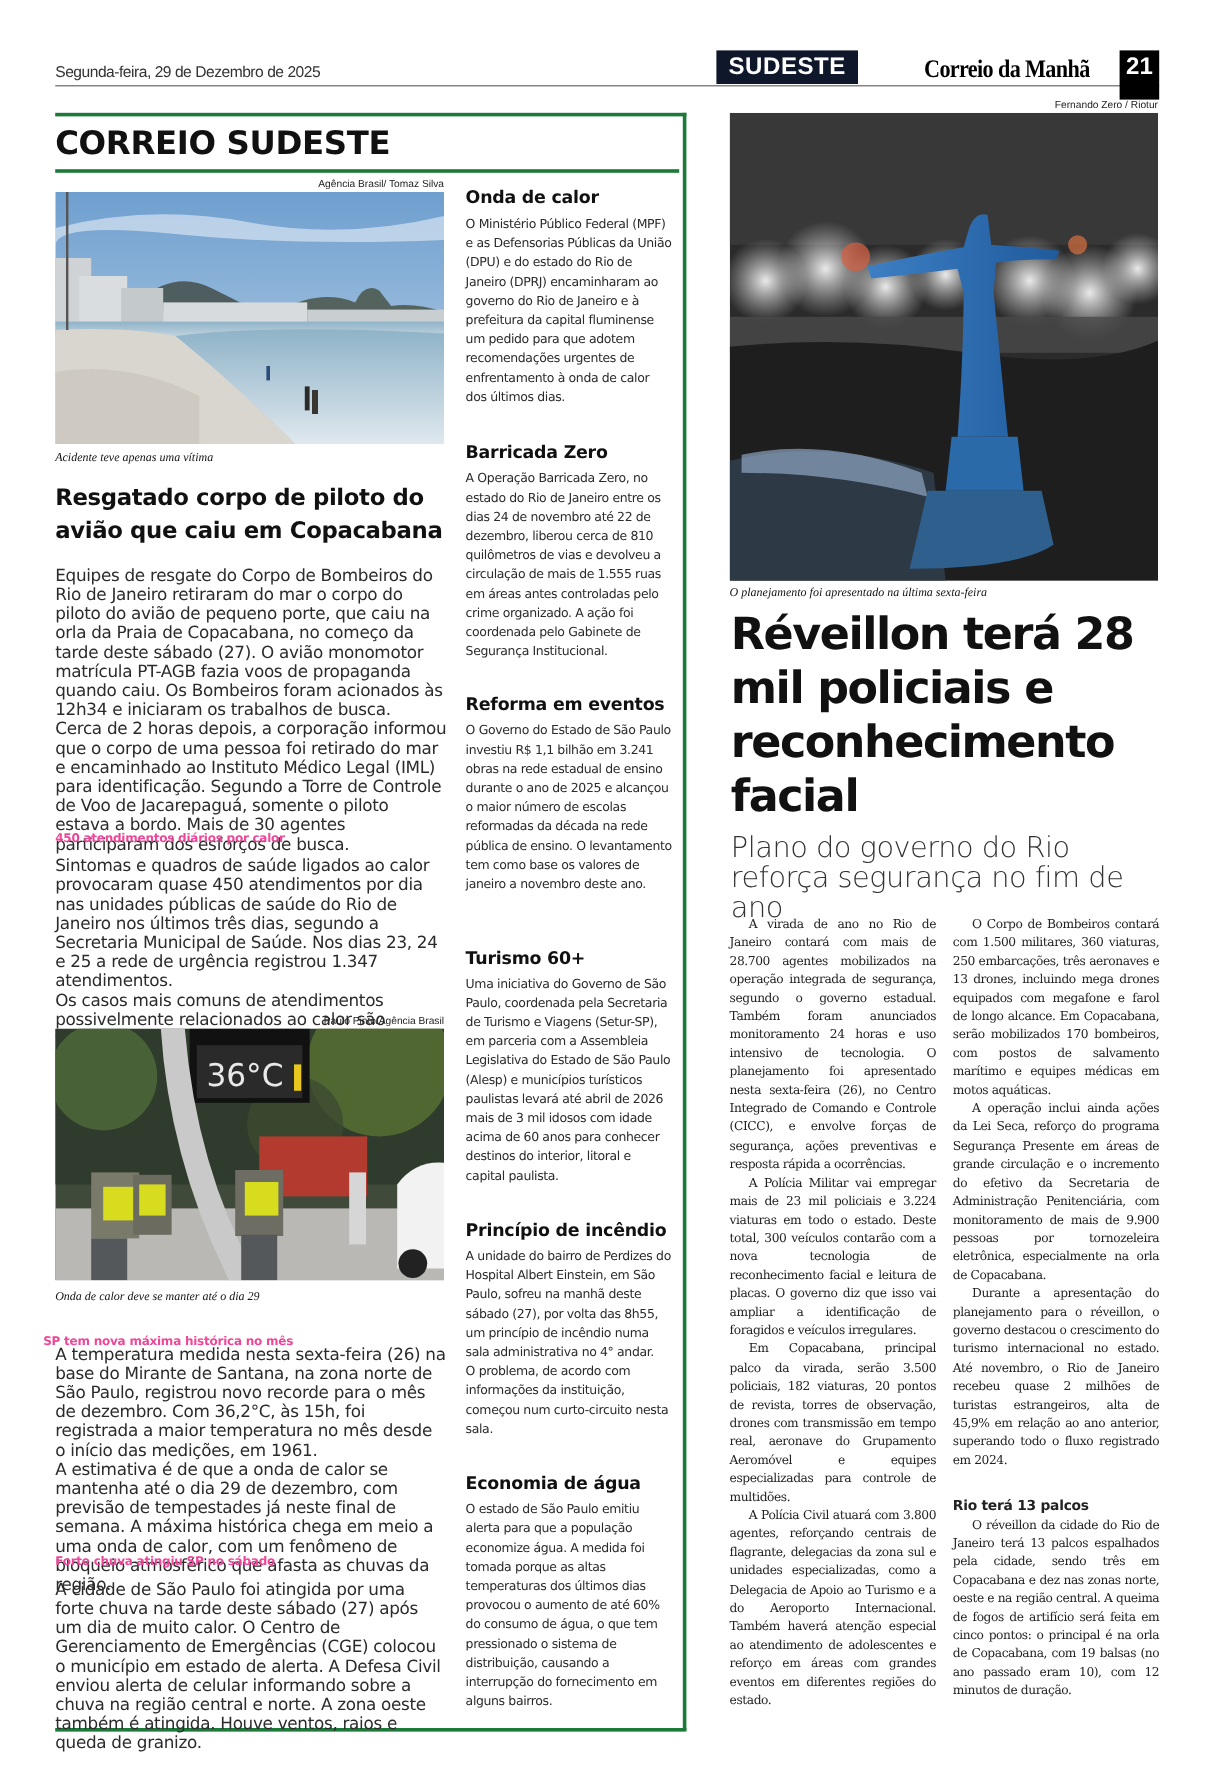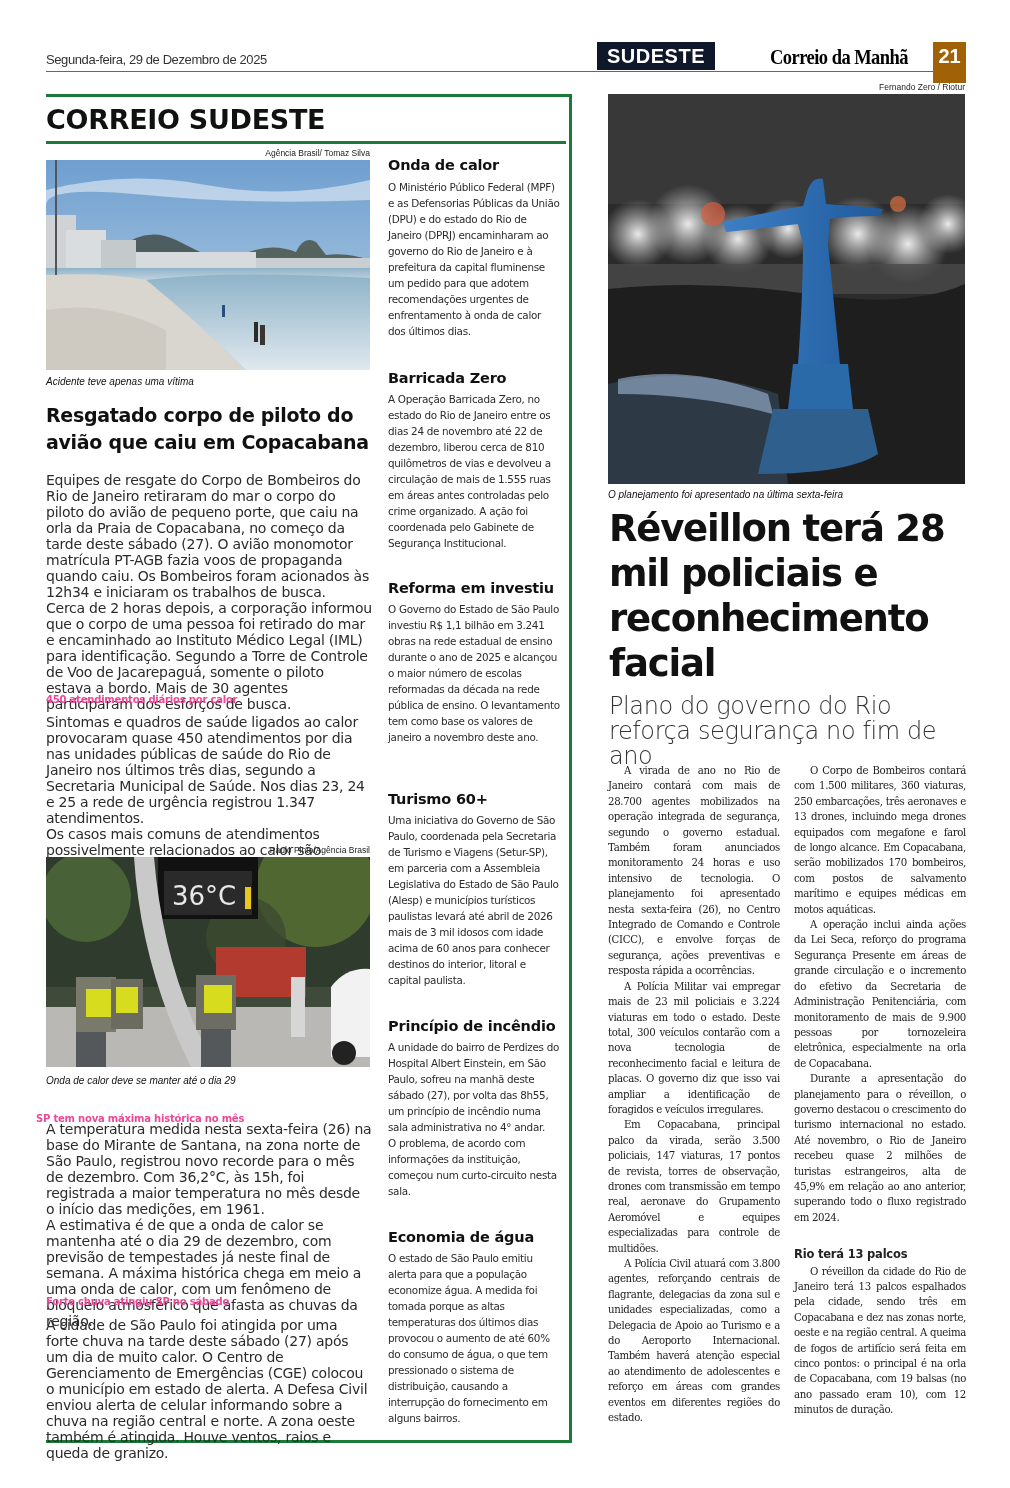--- a/index.html
+++ b/index.html
@@ -4,30 +4,30 @@
 <style>
   * { box-sizing: border-box; margin: 0; padding: 0; }
   html, body { width: 1010px; height: 1488px; background: #ffffff; overflow: hidden; }
   body { position: relative; font-family: "DejaVu Sans", sans-serif; color: #1a1a1a; }
 
   
   .masthead { position: absolute; left: 46px; top: 40px; width: 920px; height: 32px; border-bottom: 1.5px solid #666; }
   .date { position: absolute; left: 0; top: 12px; font-family: "Liberation Sans", sans-serif; font-size: 13px; letter-spacing: -0.4px; color: #333; }
   .section-tag { position: absolute; left: 551px; top: 2px; width: 118px; height: 28px; background: #0f172a; color: #fff; font-family: "Liberation Sans", sans-serif; font-weight: bold; font-size: 20px; text-align: center; line-height: 28px; letter-spacing: 0.5px; }
   .paper-name { position: absolute; left: 724px; top: 5px; font-family: "Liberation Serif", serif; font-weight: bold; font-size: 21px; letter-spacing: -0.6px; color: #000; transform: scaleX(0.88); transform-origin: left; }
-  .page-number { position: absolute; left: 887px; top: 2px; width: 33px; height: 41px; background: #a16207; color: #fff; font-family: "Liberation Sans", sans-serif; font-weight: bold; font-size: 20px; text-align: center; line-height: 28px; }
+  .page-number { position: absolute; left: 887px; top: 2px; width: 33px; height: 41px; background: #000000; color: #fff; font-family: "Liberation Sans", sans-serif; font-weight: bold; font-size: 20px; text-align: center; line-height: 28px; }
 
   
   .green-box { position: absolute; left: 46px; top: 94px; width: 526px; height: 1348px; border-top: 3px solid #1b7a37; border-right: 3px solid #1b7a37; }
   .green-box-bottom { position: absolute; left: 46px; top: 1440px; width: 526px; height: 3px; background: #1b7a37; }
   .box-title { position: absolute; left: 46px; top: 104px; font-family: "DejaVu Sans", sans-serif; font-weight: bold; font-size: 27px; letter-spacing: -0.3px; color: #111; }
   .box-title-rule { position: absolute; left: 46px; top: 141px; width: 520px; height: 3px; background: #1b7a37; }
 
   .credit { position: absolute; font-family: "Liberation Sans", sans-serif; font-size: 8.5px; color: #222; text-align: right; }
-  .caption { position: absolute; font-family: Liberation Sans, sans-serif; font-style: italic; font-size: 10px; color: #111; }
+  .caption { position: absolute; font-family: Liberation Serif, serif; font-style: italic; font-size: 10px; color: #111; }
 
   .photo { position: absolute; overflow: hidden; }
 
   .headline-l { position: absolute; font-family: "DejaVu Sans", sans-serif; font-size: 19px; line-height: 27px; color: #111; letter-spacing: -0.3px; }
   .subhead { position: absolute; font-family: "DejaVu Sans", sans-serif; font-weight: 600; font-size: 10px; color: #ec4899; letter-spacing: -0.2px; white-space: nowrap; }
   .body-sans { position: absolute; font-family: "DejaVu Sans", sans-serif; font-size: 14px; line-height: 16px; color: #2b2b2b; letter-spacing: -0.25px; }
   .body-sans p { white-space: pre-line; }
 
   .brief-title { position: absolute; font-family: "DejaVu Sans", sans-serif; font-weight: 600; font-size: 14.5px; color: #111; white-space: nowrap; letter-spacing: -0.2px; }
   .brief-body { position: absolute; font-family: "DejaVu Sans", sans-serif; font-size: 10.4px; line-height: 16px; color: #2b2b2b; letter-spacing: -0.3px; white-space: pre-line; }
@@ -140,21 +140,21 @@
 <div class="body-sans" style="left:46px; top:1317px; width:326px;">
   <p>A cidade de São Paulo foi atingida por uma forte chuva na tarde deste sábado (27) após um dia de muito calor. O Centro de Gerenciamento de Emergências (CGE) colocou o município em estado de alerta. A Defesa Civil enviou alerta de celular informando sobre a chuva na região central e norte. A zona oeste também é atingida. Houve ventos, raios e queda de granizo.</p>
 </div>
 
 <h4 class="brief-title" style="left:388px; top:157px;">Onda de calor</h4>
 <p class="brief-body" style="left:388px; top:179px; width:172px;">O Ministério Público Federal (MPF) e as Defensorias Públicas da União (DPU) e do estado do Rio de Janeiro (DPRJ) encaminharam ao governo do Rio de Janeiro e à prefeitura da capital fluminense um pedido para que adotem recomendações urgentes de enfrentamento à onda de calor dos últimos dias.</p>
 
 <h4 class="brief-title" style="left:388px; top:370px;">Barricada Zero</h4>
 <p class="brief-body" style="left:388px; top:391px; width:172px;"> A Operação Barricada Zero, no estado do Rio de Janeiro entre os dias 24 de novembro até 22 de dezembro, liberou cerca de 810 quilômetros de vias e devolveu a circulação de mais de 1.555 ruas em áreas antes controladas pelo crime organizado. A ação foi coordenada pelo Gabinete de Segurança Institucional.</p>
 
-<h4 class="brief-title" style="left:388px; top:580px;">Reforma em investiu</h4>
+<h4 class="brief-title" style="left:388px; top:580px;">Reforma em eventos</h4>
 <p class="brief-body" style="left:388px; top:601px; width:172px;">O Governo do Estado de São Paulo investiu R$ 1,1 bilhão em 3.241 obras na rede estadual de ensino durante o ano de 2025 e alcançou o maior número de escolas reformadas da década na rede pública de ensino. O levantamento tem como base os valores de janeiro a novembro deste ano.</p>
 
 <h4 class="brief-title" style="left:388px; top:791px;">Turismo 60+</h4>
 <p class="brief-body" style="left:388px; top:812px; width:172px;">Uma iniciativa do Governo de São Paulo, coordenada pela Secretaria de Turismo e Viagens (Setur-SP), em parceria com a Assembleia Legislativa do Estado de São Paulo (Alesp) e municípios turísticos paulistas levará até abril de 2026 mais de 3 mil idosos com idade acima de 60 anos para conhecer destinos do interior, litoral e capital paulista.</p>
 
 <h4 class="brief-title" style="left:388px; top:1018px;">Princípio de incêndio</h4>
 <p class="brief-body" style="left:388px; top:1039px; width:172px;">A unidade do bairro de Perdizes do Hospital Albert Einstein, em São Paulo, sofreu na manhã deste sábado (27), por volta das 8h55, um princípio de incêndio numa sala administrativa no 4° andar.
 O problema, de acordo com informações da instituição, começou num curto-circuito nesta sala.</p>
 
 <h4 class="brief-title" style="left:388px; top:1229px;">Economia de água</h4>
@@ -196,21 +196,21 @@
   </svg>
 </div>
 <span class="caption" style="left:608px; top:489px;">O planejamento foi apresentado na última sexta-feira</span>
 
 <h1 class="main-headline">Réveillon terá 28 mil policiais e reconhecimento facial</h1>
 <h2 class="main-sub">Plano do governo do Rio reforça segurança no fim de ano</h2>
 
 <div class="serif-col" style="left:608px; top:763px; width:172px;">
   <p>A virada de ano no Rio de Janeiro contará com mais de 28.700 agentes mobilizados na operação integrada de segurança, segundo o governo estadual. Também foram anunciados monitoramento 24 horas e uso intensivo de tecnologia. O planejamento foi apresentado nesta sexta-feira (26), no Centro Integrado de Comando e Controle (CICC), e envolve forças de segurança, ações preventivas e resposta rápida a ocorrências.</p>
   <p>A Polícia Militar vai empregar mais de 23 mil policiais e 3.224 viaturas em todo o estado. Deste total, 300 veículos contarão com a nova tecnologia de reconhecimento facial e leitura de placas. O governo diz que isso vai ampliar a identificação de foragidos e veículos irregulares.</p>
-  <p>Em Copacabana, principal palco da virada, serão 3.500 policiais, 147 viaturas, 17 pontos de revista, torres de observação, drones com transmissão em tempo real, aeronave do Grupamento Aeromóvel e equipes especializadas para controle de multidões.</p>
+  <p>Em Copacabana, principal palco da virada, serão 3.500 policiais, 182 viaturas, 20 pontos de revista, torres de observação, drones com transmissão em tempo real, aeronave do Grupamento Aeromóvel e equipes especializadas para controle de multidões.</p>
   <p>A Polícia Civil atuará com 3.800 agentes, reforçando centrais de flagrante, delegacias da zona sul e unidades especializadas, como a Delegacia de Apoio ao Turismo e a do Aeroporto Internacional. Também haverá atenção especial ao atendimento de adolescentes e reforço em áreas com grandes eventos em diferentes regiões do estado.</p>
 </div>
 
 <div class="serif-col" style="left:794px; top:763px; width:172px;">
   <p>O Corpo de Bombeiros contará com 1.500 militares, 360 viaturas, 250 embarcações, três aeronaves e 13 drones, incluindo mega drones equipados com megafone e farol de longo alcance. Em Copacabana, serão mobilizados 170 bombeiros, com postos de salvamento marítimo e equipes médicas em motos aquáticas.</p>
   <p>A operação inclui ainda ações da Lei Seca, reforço do programa Segurança Presente em áreas de grande circulação e o incremento do efetivo da Secretaria de Administração Penitenciária, com monitoramento de mais de 9.900 pessoas por tornozeleira eletrônica, especialmente na orla de Copacabana.</p>
   <p>Durante a apresentação do planejamento para o réveillon, o governo destacou o crescimento do turismo internacional no estado. Até novembro, o Rio de Janeiro recebeu quase 2 milhões de turistas estrangeiros, alta de 45,9% em relação ao ano anterior, superando todo o fluxo registrado em 2024.</p>
   <p class="inline-head">Rio terá 13 palcos</p>
   <p>O réveillon da cidade do Rio de Janeiro terá 13 palcos espalhados pela cidade, sendo três em Copacabana e dez nas zonas norte, oeste e na região central. A queima de fogos de artifício será feita em cinco pontos: o principal é na orla de Copacabana, com 19 balsas (no ano passado eram 10), com 12 minutos de duração.</p>
 </div>

